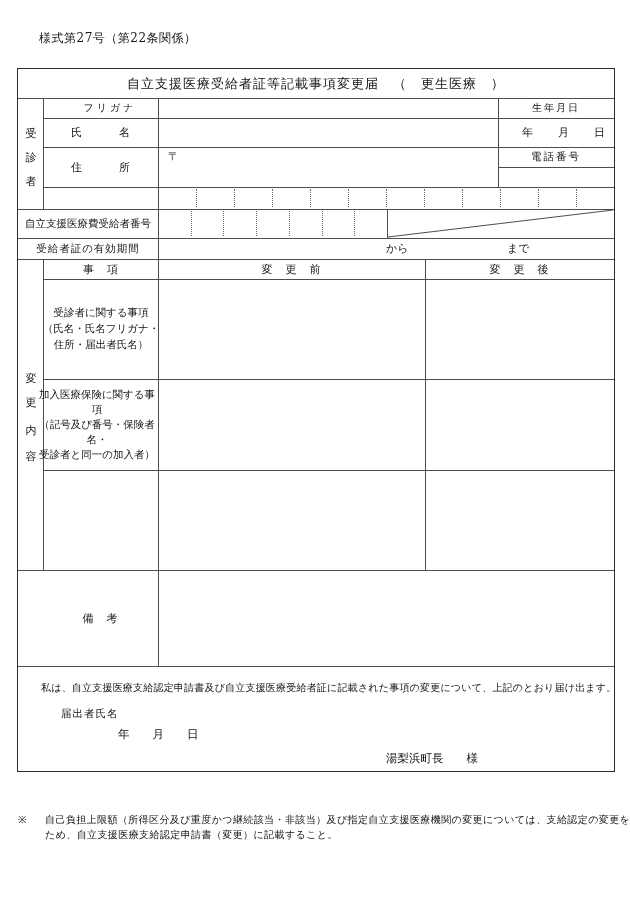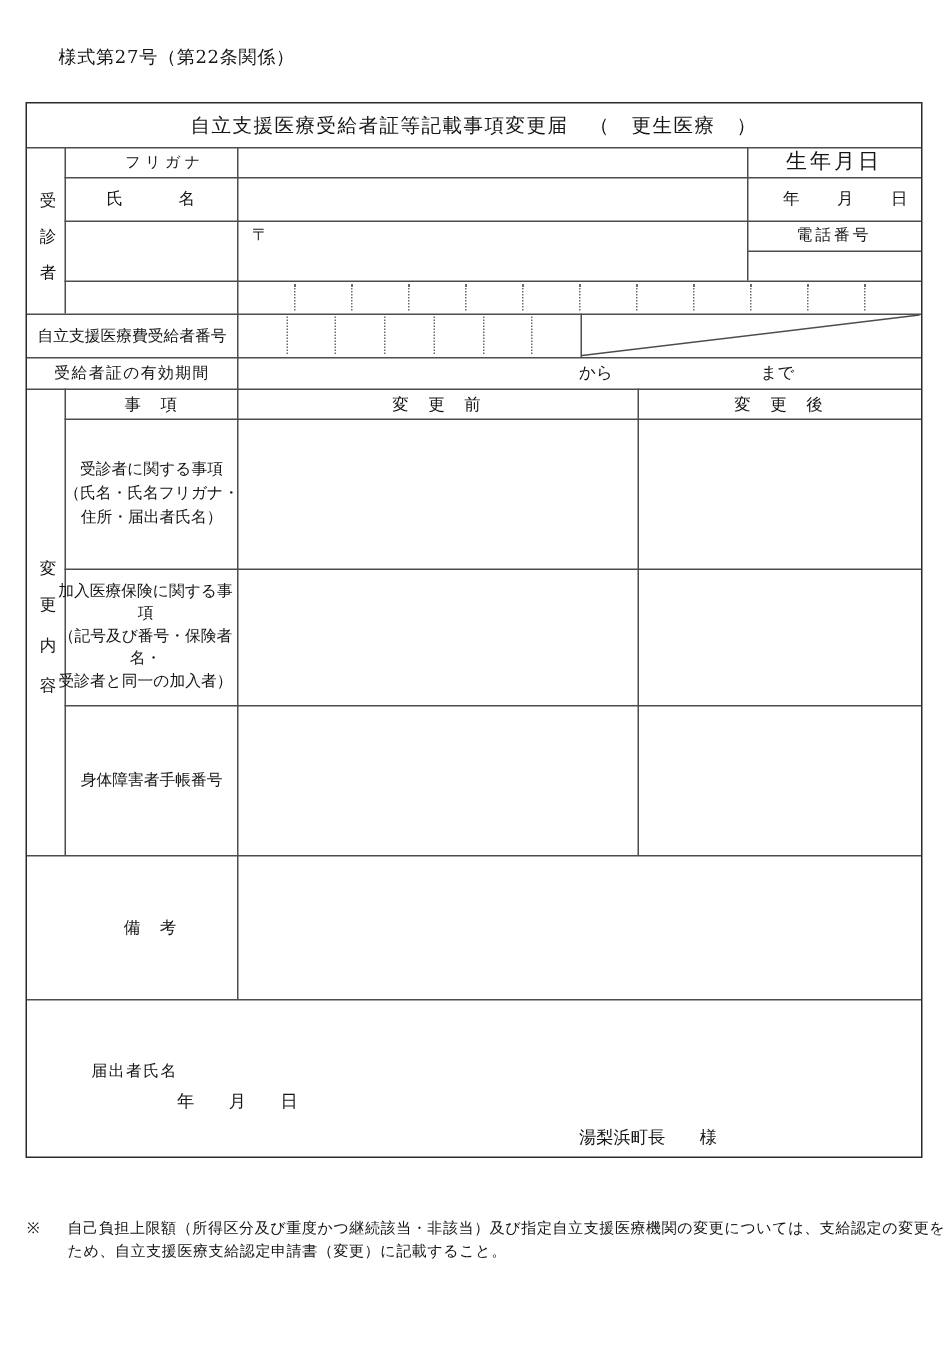--- a/index.html
+++ b/index.html
@@ -4,21 +4,21 @@
 <style>
   html,body{margin:0;padding:0;background:#e8e8e8;}
   .page{position:relative;width:630px;height:903px;background:#ffffff;margin:0 auto;
         font-family:"DejaVu Serif","Liberation Serif",serif;color:#141414;overflow:hidden;}
   .abs{position:absolute;}
   .sheet{position:absolute;left:17px;top:68px;width:596px;height:702px;
          border:1.5px solid #2b2b2b;background:#fff;}
   .hl{position:absolute;height:1px;background:#4d4d4d;}
   .vl{position:absolute;width:1px;background:#4d4d4d;}
   .c{position:absolute;display:flex;align-items:center;justify-content:center;
-     font-size:11px;letter-spacing:1px;white-space:nowrap;}
+     font-size:11px;letter-spacing:1px;white-space:nowrap;font-family:Liberation Serif, serif;}
   .col{flex-direction:column;text-align:right;}
   .vt{writing-mode:vertical-rl;text-orientation:upright;}
   .band{position:absolute;}
   .dot-sep{position:absolute;top:2px;bottom:2px;width:0;border-left:1px dotted #6a6a6a;}
   .nowrap{white-space:nowrap;}
   .fn-line{font-size:10px;line-height:15px;white-space:nowrap;letter-spacing:0.4px;}
 </style>
 </head>
 <body>
 
@@ -48,37 +48,38 @@
     <div class="vl" style="left:480px;top:29px;height:89px"></div>
     <div class="vl" style="left:407px;top:190px;height:311px"></div>
     <div class="vl" style="left:369px;top:140px;height:29px"></div>
 
     <div class="c" style="left:0;top:0;width:596px;height:29px;font-size:13px">自立支援医療受給者証等記載事項変更届　（　更生医療　）</div>
 
     <div class="c vt" style="left:0;top:29px;width:25px;height:111px;letter-spacing:24px;font-size:11px">受診者</div>
 
     <div class="c" style="left:27px;top:29px;width:130px;height:20px;font-size:10px;letter-spacing:3px">フリガナ</div>
     <div class="c" style="left:27px;top:49px;width:112px;height:29px">氏　　　名</div>
+    <div class="c" style="left:27px;top:78px;width:112px;height:40px">住　　　所</div>
     <div class="abs" style="left:150px;top:80px;font-size:11px">〒</div>
 
     <div class="band" id="personal-number-band" style="left:140px;top:118px;width:456px;height:22px">
         <div class="dot-sep" style="left: 38px;"></div>
         <div class="dot-sep" style="left: 76px;"></div>
         <div class="dot-sep" style="left: 114px;"></div>
         <div class="dot-sep" style="left: 152px;"></div>
         <div class="dot-sep" style="left: 190px;"></div>
         <div class="dot-sep" style="left: 228px;"></div>
         <div class="dot-sep" style="left: 266px;"></div>
         <div class="dot-sep" style="left: 304px;"></div>
         <div class="dot-sep" style="left: 342px;"></div>
         <div class="dot-sep" style="left: 380px;"></div>
         <div class="dot-sep" style="left: 418px;"></div>
       </div>
 
-    <div class="c" style="left:480px;top:29px;width:116px;height:20px;font-size:14px;letter-spacing:2px">生年月日</div>
+    <div class="c" style="left:480px;top:29px;width:116px;height:20px;font-size:10px;letter-spacing:2px">生年月日</div>
     <div class="c" style="left:480px;top:49px;width:108px;height:29px;justify-content:flex-end">年　　月　　日</div>
     <div class="c" style="left:480px;top:78px;width:116px;height:20px;font-size:10.5px;letter-spacing:2px">電話番号</div>
 
     <div class="c" style="left:0;top:140px;width:140px;height:29px;font-size:10.5px;letter-spacing:0">自立支援医療費受給者番号</div>
     <div class="band" id="recipient-number-band" style="left:140px;top:140px;width:229px;height:29px">
         <div class="dot-sep" style="left: 32.7px;"></div>
         <div class="dot-sep" style="left: 65.4px;"></div>
         <div class="dot-sep" style="left: 98.1px;"></div>
         <div class="dot-sep" style="left: 130.9px;"></div>
         <div class="dot-sep" style="left: 163.6px;"></div>
@@ -105,26 +106,24 @@
     </div>
 
     <div class="c col" style="left:27px;top:310px;width:104px;height:91px;font-size:10.5px;line-height:15px;letter-spacing:0">
       <span>加入医療保険に関する事</span>
       <span>項</span>
       <span>（記号及び番号・保険者</span>
       <span>名・</span>
       <span>受診者と同一の加入者）</span>
     </div>
 
-    <div class="c col" style="left:27px;top:401px;width:112px;height:100px;font-size:10.5px;letter-spacing:0">
-      <span>身体障害者手帳番号</span>
-    </div>
 
     <div class="c" style="left:25px;top:501px;width:115px;height:96px">備　考</div>
 
+    <div class="abs nowrap" style="left:23px;top:612px;font-size:10px;letter-spacing:0.2px">私は、自立支援医療支給認定申請書及び自立支援医療受給者証に記載された事項の変更について、上記のとおり届け出ます。</div>
     <div class="abs nowrap" style="left:43px;top:638px;font-size:10.5px;letter-spacing:1px">届出者氏名</div>
     <div class="abs nowrap" style="left:100px;top:658px;font-size:11.5px">年　　月　　日</div>
     <div class="abs nowrap" style="left:368px;top:682px;font-size:11.5px">湯梨浜町長　　様</div>
   </div>
 
   <div class="abs" style="left:18px;top:812px;font-size:10px;line-height:15px">※</div>
   <div class="abs" style="left:45px;top:812px">
     <div class="fn-line">自己負担上限額（所得区分及び重度かつ継続該当・非該当）及び指定自立支援医療機関の変更については、支給認定の変更を行う</div>
     <div class="fn-line">ため、自立支援医療支給認定申請書（変更）に記載すること。</div>
   </div>

